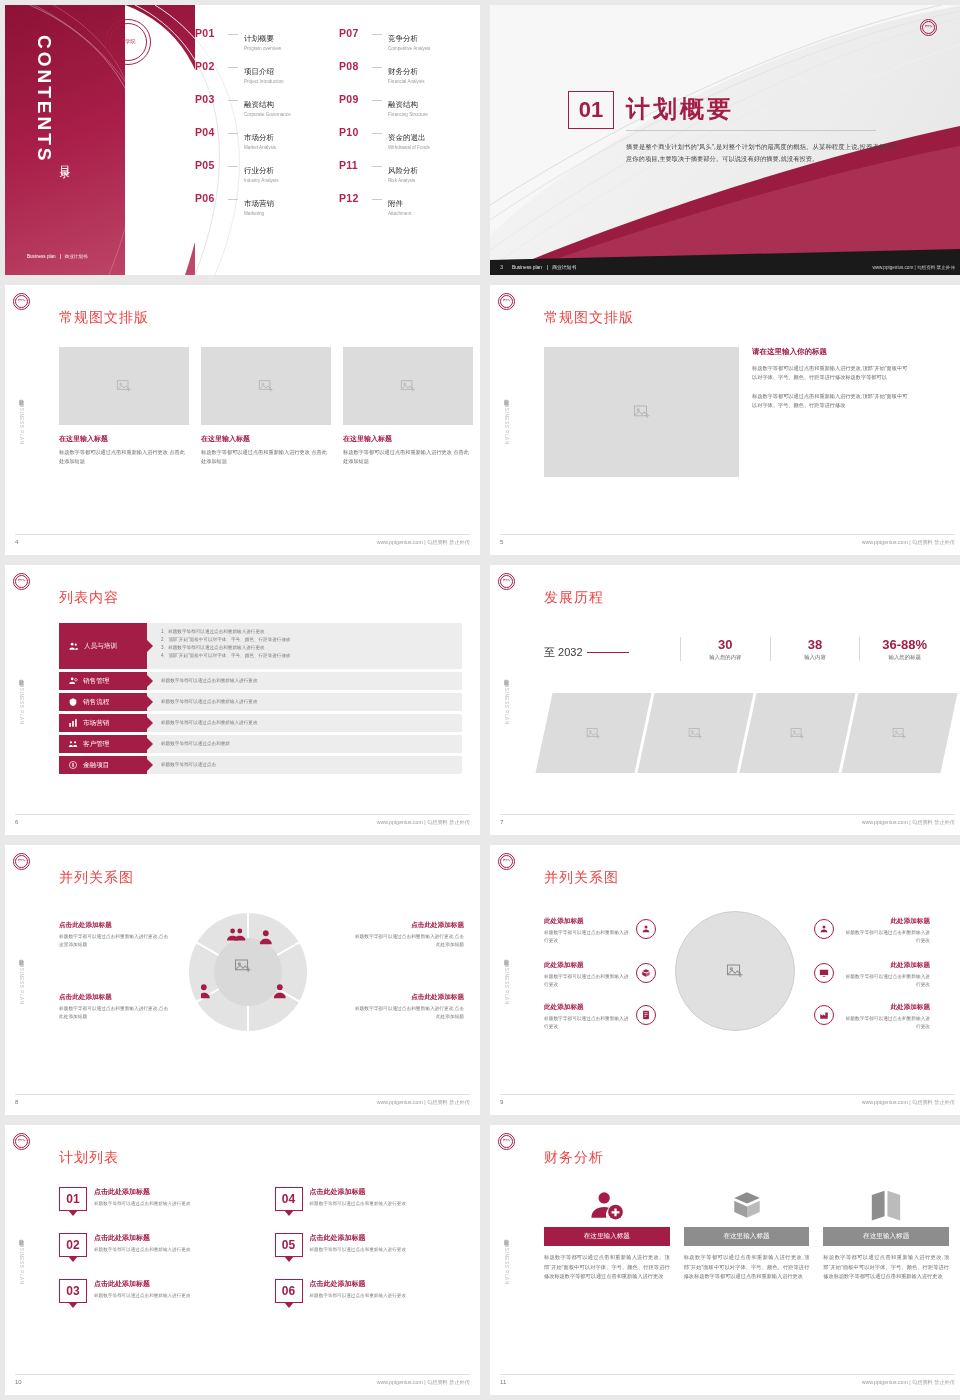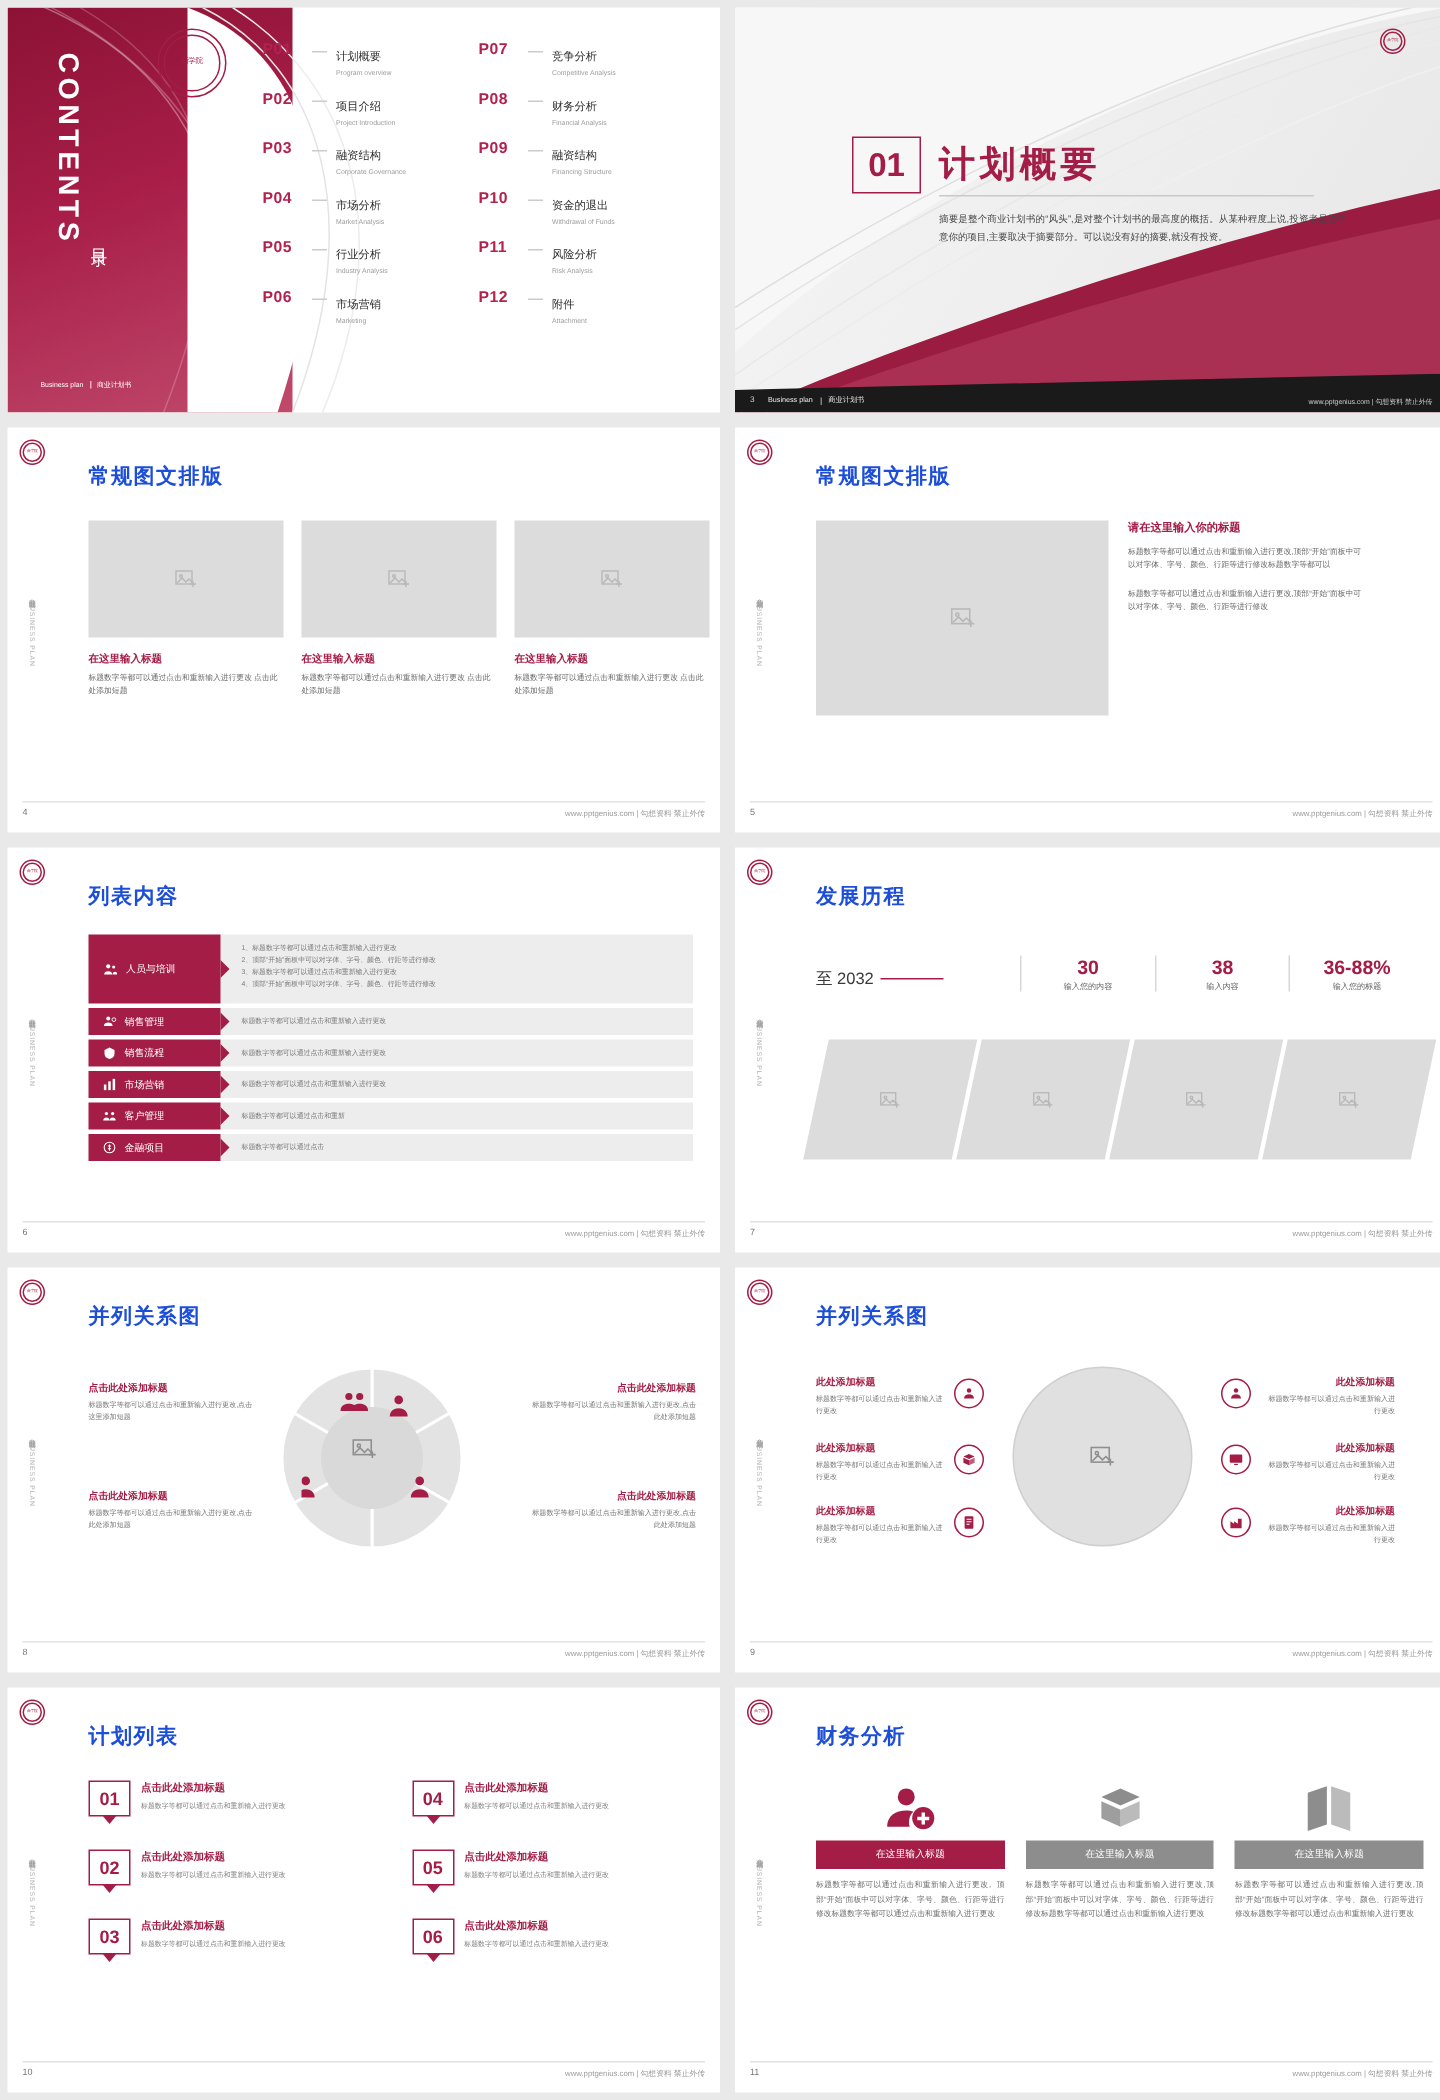--- a/index.html
+++ b/index.html
@@ -59,21 +59,21 @@
     transform: translateY(-50%) ;
     writing-mode: vertical-rl;
     font-size: 4.6px; color: #9a9a9a;
     letter-spacing: .6px;
     line-height: 1.5;
     text-align:center;
   }
   .vlabel .en { color:#b5b5b5; }
   .stitle {
     position:absolute; left: 54px; top: 24px;
-    font-size: 14px; color: #1d4ed8; font-weight: bold; letter-spacing: 1px;
+    font-size: 14px; color: #ef4444; font-weight: normal; letter-spacing: 1px;
   }
   .img-ph {
     background: #dcdcdc;
     display:flex; align-items:center; justify-content:center;
   }
   .img-ph svg { opacity: .55; }
   
   #s1 { background:#fff; }
   #s1 .bg-left {
     position:absolute; left:0; top:0; width:190px; height:100%;
@@ -86,21 +86,21 @@
     writing-mode: vertical-rl;
     color:#fff; font-size: 19px; font-weight:bold; letter-spacing: 3px;
   }
   #s1 .contents-cn {
     position:absolute; left: 52px; top: 152px;
     writing-mode: vertical-rl;
     color:#fff; font-size: 11px; letter-spacing: 2px;
   }
   #s1 .seal-wrap { position:absolute; left:100px; top:14px; }
   #s1 .toc {
-    position:absolute; left: 170px; top: 22px; width: 278px;
+    position:absolute; left: 190px; top: 22px; width: 278px;
     display:grid; grid-template-columns: 1fr 1fr; column-gap: 10px; row-gap: 9px;
   }
   #s1 .toc-item { display:flex; align-items:flex-start; gap:6px; }
   #s1 .toc-no { color:#b3224d; font-weight:bold; font-size:10.5px; width:27px; flex:none; letter-spacing:.3px;}
   #s1 .toc-line { width: 10px; height:1px; background:#cbcbcb; margin-top:7px; flex:none;}
   #s1 .toc-t { font-size:7.5px; color:#2d2d2d; line-height:1.35; }
   #s1 .toc-e { font-size:4.6px; color:#9c9c9c; margin-top:1px; }
   #s1 .biz { position:absolute; left:22px; bottom:16px; font-size:4.6px; color:#fff;}
   #s1 .biz b { border-left:1px solid rgba(255,255,255,.6); padding-left:4px; margin-left:4px; font-weight:normal;}
   

